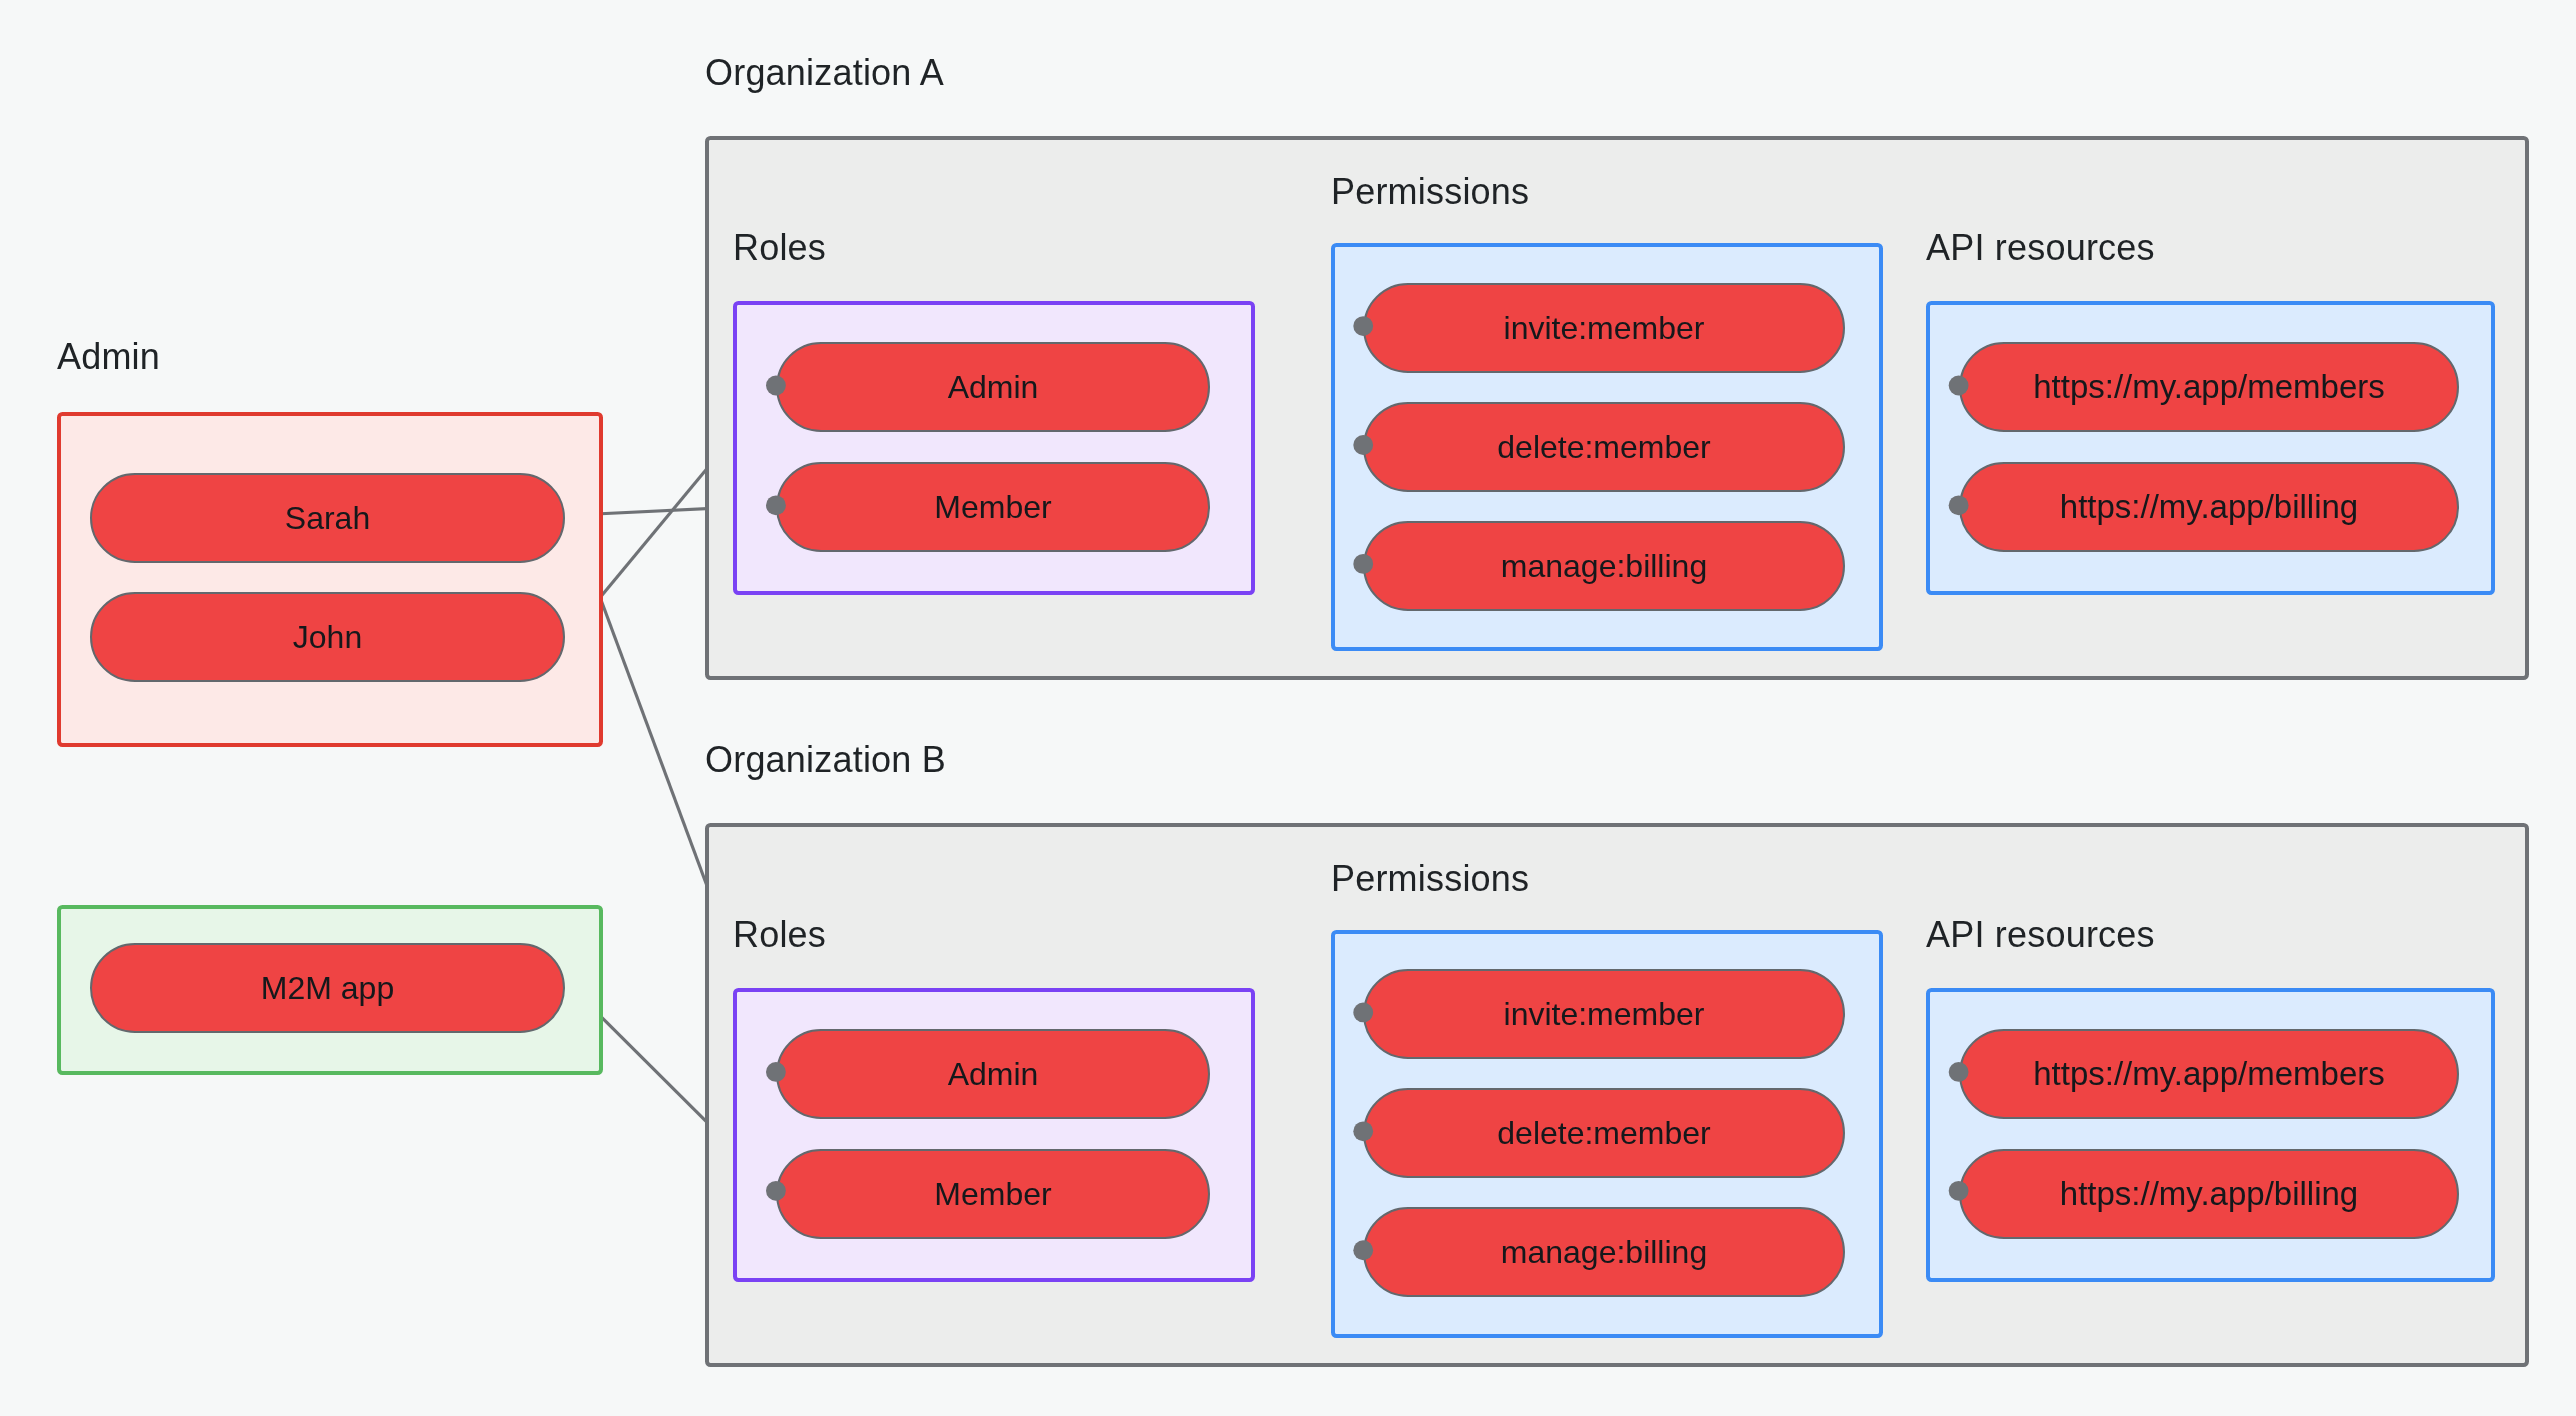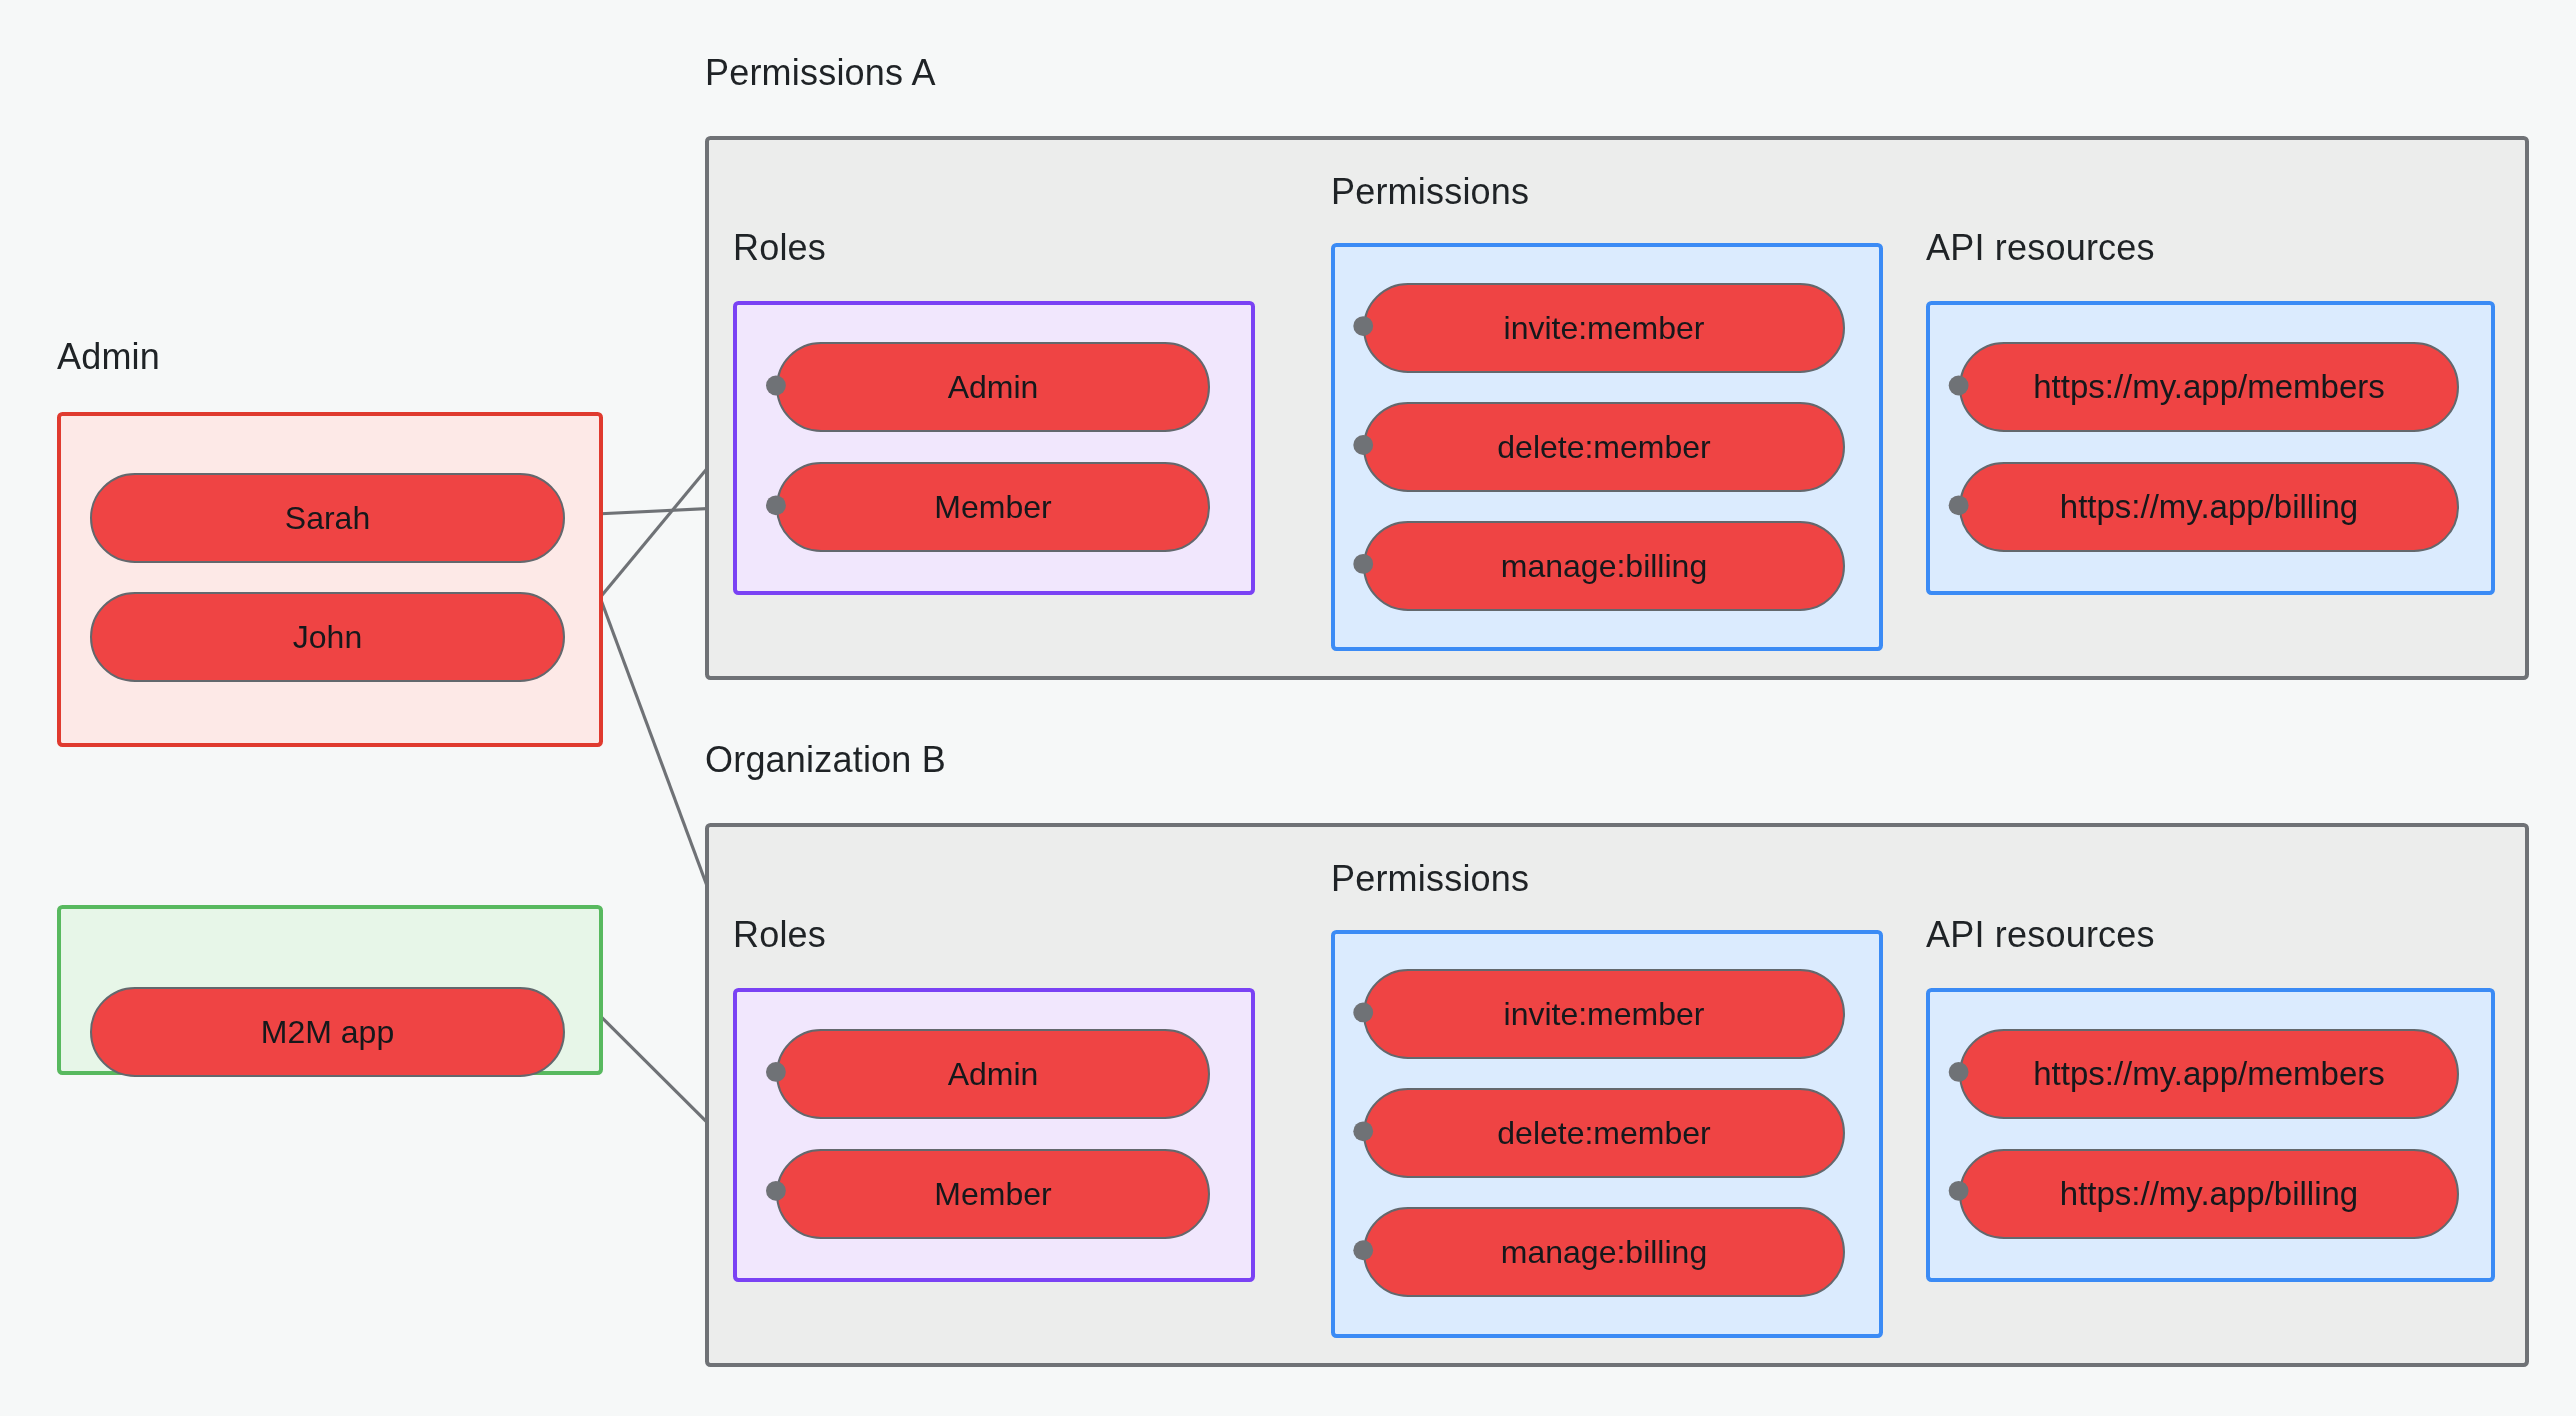--- a/index.html
+++ b/index.html
@@ -100,23 +100,23 @@
   <div class="caption" style="left:57px;top:336px;">Admin</div>
 
   <div class="group-box g-red" style="left:57px;top:412px;width:538px;height:327px;"></div>
 
   <div class="pill" style="left:90px;top:592px;width:471px;height:86px;">John</div>
   <div class="pill" style="left:90px;top:473px;width:471px;height:86px;">Sarah</div>
 
 
   <div class="group-box g-green" style="left:57px;top:905px;width:538px;height:162px;"></div>
 
-  <div class="pill" style="left:90px;top:943px;width:471px;height:86px;margin-top:44px;">M2M app</div>
+  <div class="pill" style="left:90px;top:943px;width:471px;height:86px;">M2M app</div>
 
-  <div class="caption" style="left:705px;top:52px;">Permissions A</div>
+  <div class="caption" style="left:705px;top:52px;">Organization A</div>
 
   <div class="org-box" style="left:705px;top:136px;width:1816px;height:536px;"></div>
 
   <div class="caption" style="left:733px;top:227px;">Roles</div>
 
   <div class="group-box g-purple" style="left:733px;top:301px;width:514px;height:286px;"></div>
 
   <div class="pill" style="left:776px;top:342px;width:430px;height:86px;">Admin</div>
   <div class="pill" style="left:776px;top:462px;width:430px;height:86px;">Member</div>
 

